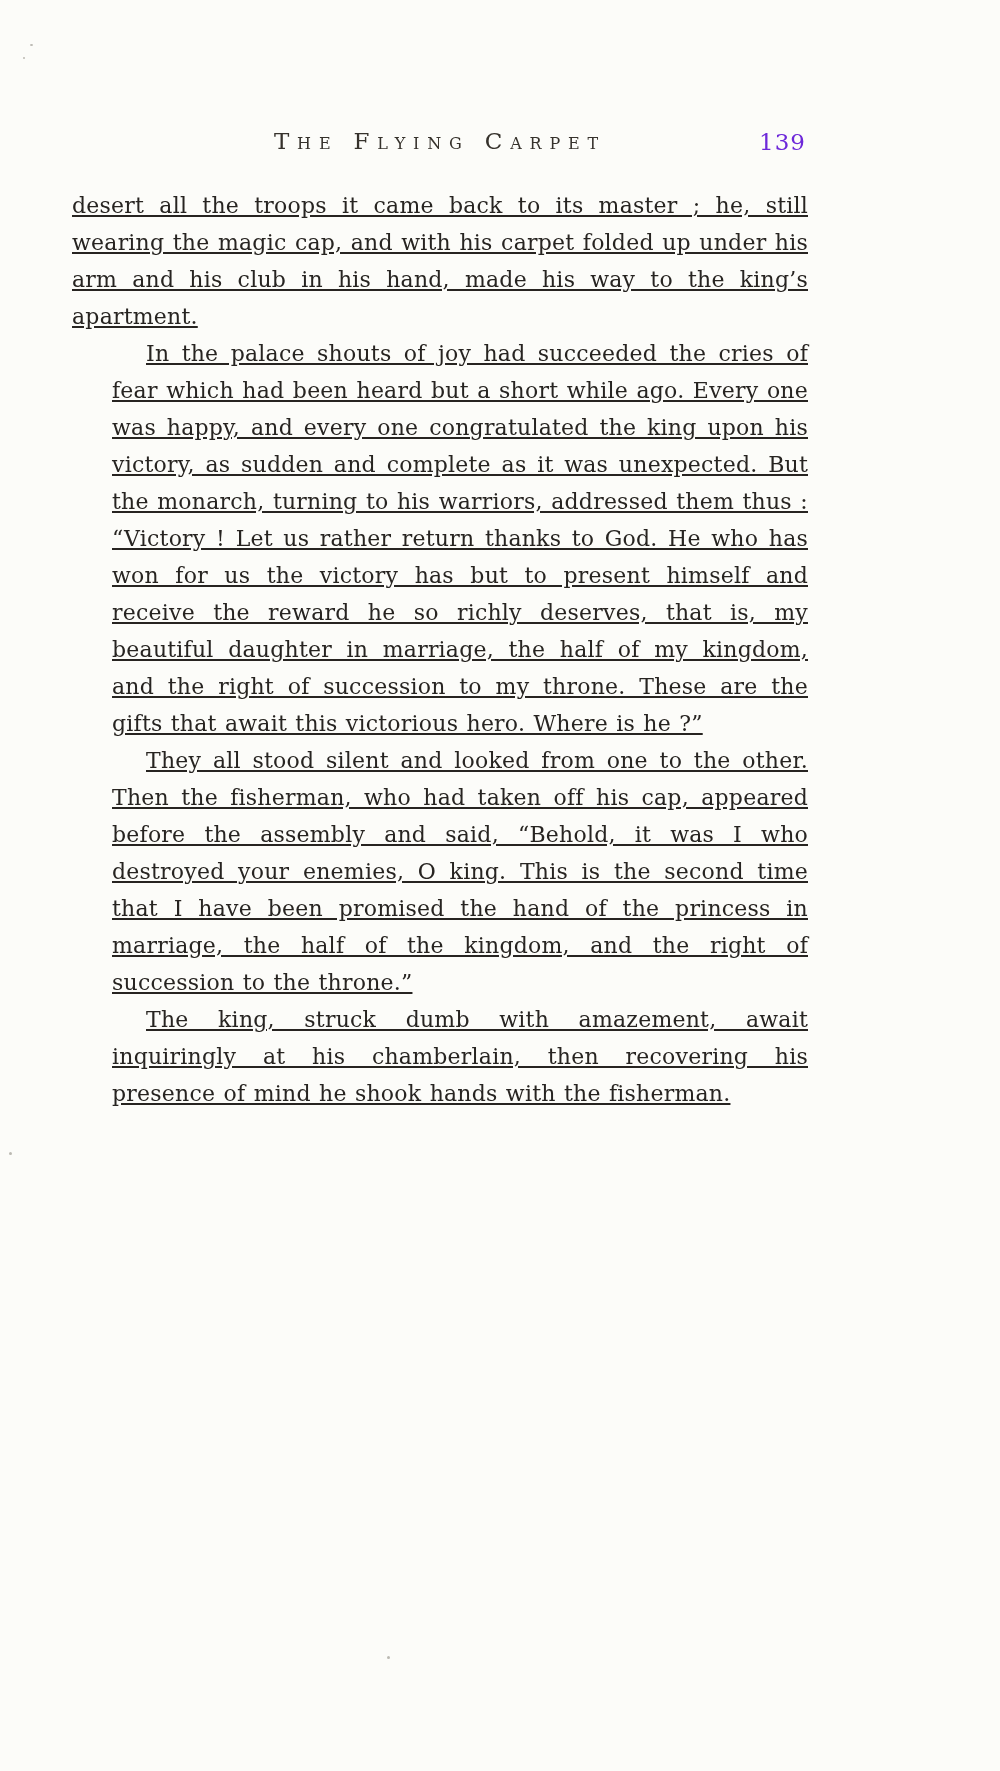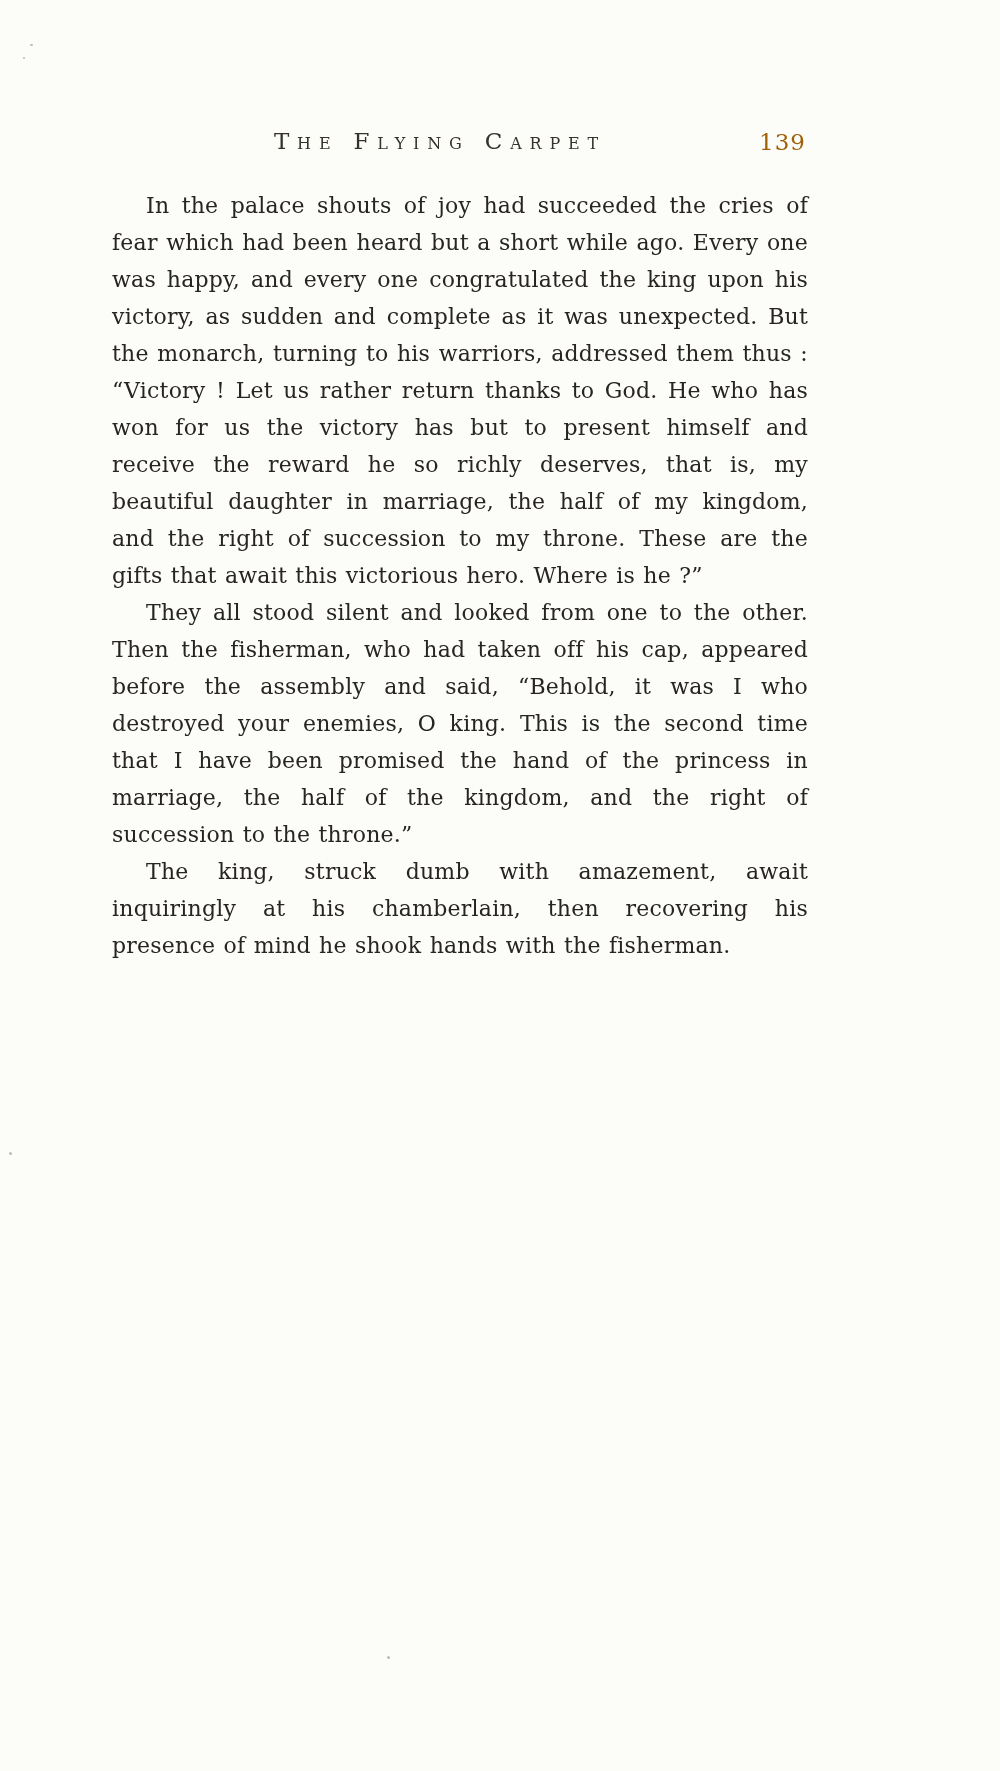--- a/index.html
+++ b/index.html
@@ -11,20 +11,21 @@
     height: 1771px;
     background: #fcfcf9;
     font-family: "DejaVu Serif", "Liberation Serif", serif;
     color: #272421;
     position: relative;
     overflow: hidden;
   }
   .page {
     position: absolute;
     inset: 0;
+    text-decoration: underline;
   }
   .header {
     position: relative;
     margin: 128px 0 0 72px;
     width: 736px;
     height: 32px;
   }
   .running-title {
     position: absolute;
     left: 0;
@@ -35,21 +36,21 @@
     letter-spacing: 0.34em;
     font-variant: small-caps;
     color: #36322c;
   }
   .page-number {
     position: absolute;
     right: 2px;
     top: 1px;
     font-size: 23px;
     letter-spacing: 1px;
-    color: #a16207;
+    color: #6d28d9;
   }
   .text-block {
     margin: 27px 0 0 72px;
     width: 736px;
     font-size: 22px;
     line-height: 37px;
     text-align: justify;
     word-spacing: 0.05em;
     letter-spacing: 0.01em;
   }
@@ -81,18 +82,19 @@
   <span class="speck s3"></span>
   <span class="speck s4"></span>
 
   <div class="header">
     <span class="running-title">The Flying Carpet</span>
     <span class="page-number">139</span>
   </div>
 
   <div class="text-block">
 
+  <p>desert all the troops it came back to its master&nbsp;; he, still wearing the magic cap, and with his carpet folded up under his arm and his club in his hand, made his way to the king’s apartment.</p>
       <p class="indent">In the palace shouts of joy had succeeded the cries of fear which had been heard but a short while ago. Every one was happy, and every one congratulated the king upon his victory, as sudden and complete as it was unexpected. But the monarch, turning to his warriors, addressed them thus&nbsp;: “Victory&nbsp;! Let us rather return thanks to God. He who has won for us the victory has but to present himself and receive the reward he so richly deserves, that is, my beautiful daughter in marriage, the half of my kingdom, and the right of succession to my throne. These are the gifts that await this victorious hero. Where is he&nbsp;?”</p>
       <p class="indent">They all stood silent and looked from one to the other. Then the fisherman, who had taken off his cap, appeared before the assembly and said, “Behold, it was I who destroyed your enemies, O king. This is the second time that I have been promised the hand of the princess in marriage, the half of the kingdom, and the right of succession to the throne.”</p>
       <p class="indent">The king, struck dumb with amazement, await inquiringly at his chamberlain, then recovering his presence of mind he shook hands with the fisherman.</p>
     </div>
 
 </div>
 
 </body></html>

